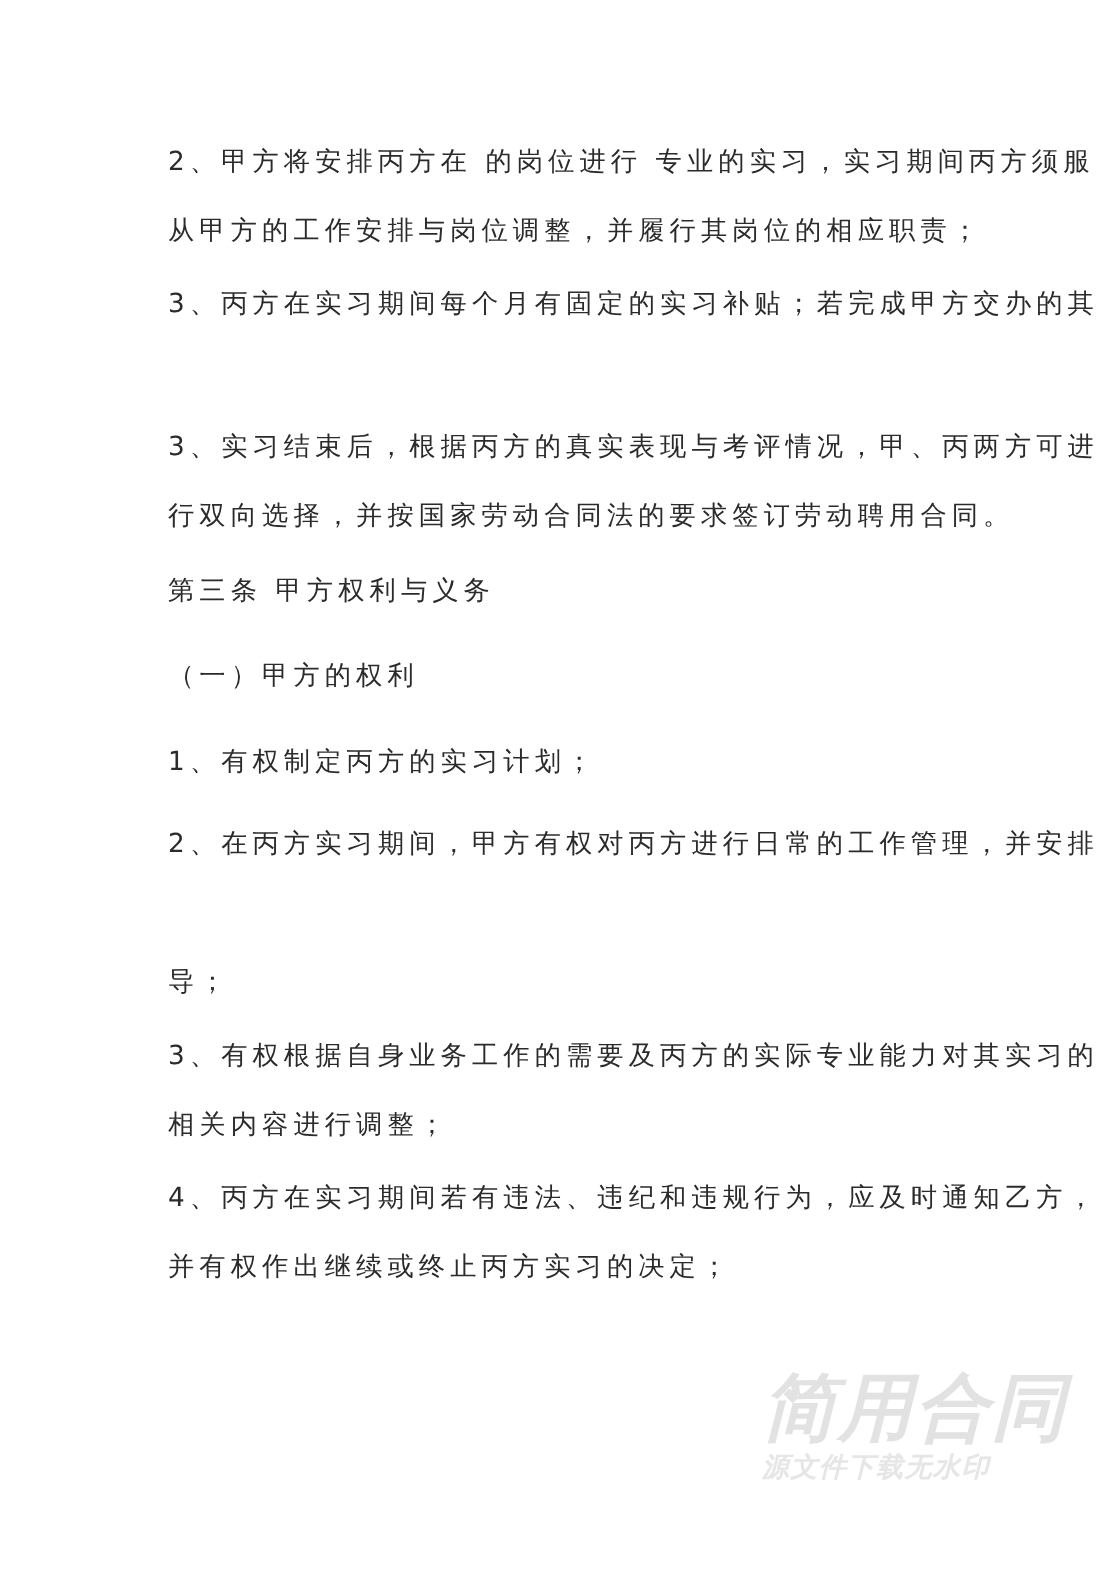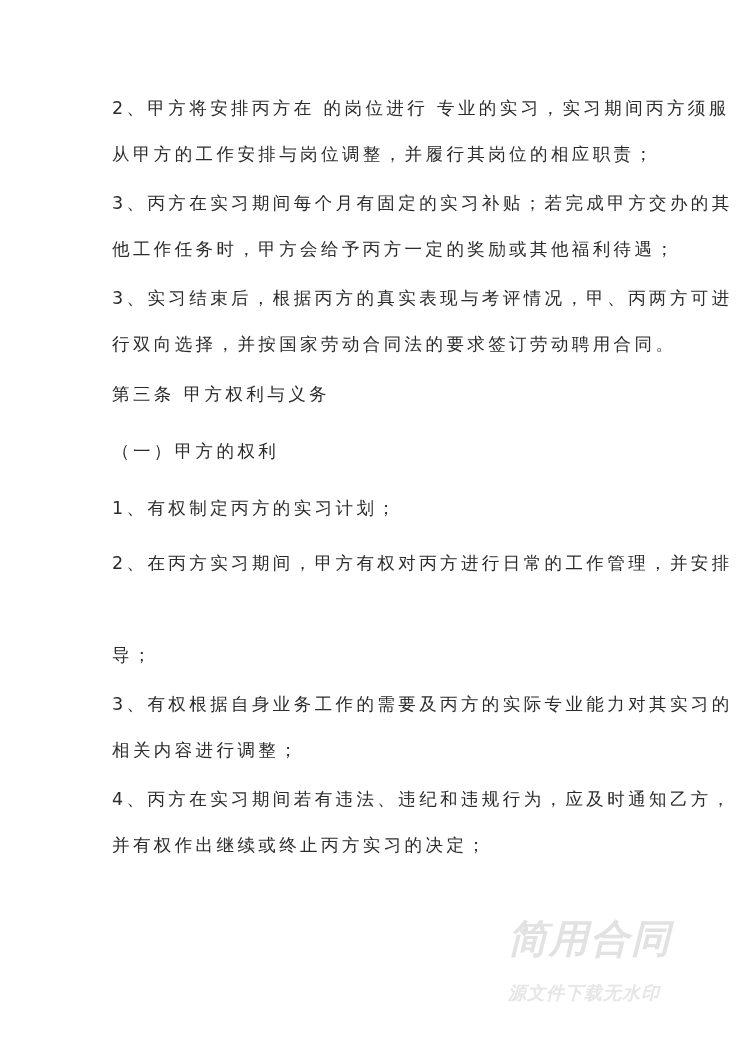--- a/index.html
+++ b/index.html
@@ -32,48 +32,47 @@
       color: #2b2b2b;
     }
     .watermark {
       position: absolute;
       left: 508px;
       top: 916px;
       width: 190px;
       pointer-events: none;
     }
     .wm-title {
-      font-size: 39px;
+      font-size: 49px;
       font-weight: bold;
       font-style: italic;
       color: #e2e2e2;
       letter-spacing: 2px;
       line-height: 46px;
       white-space: nowrap;
     }
     .wm-sub {
-      margin-top: 20px;
+      margin-top: 6px;
       font-size: 18px;
       font-weight: bold;
       font-style: italic;
       color: #e6e6e6;
       letter-spacing: 1px;
       line-height: 22px;
       white-space: nowrap;
     }
   </style>
 </head>
 <body>
 
 <div class="page">
   <div class="line" style="top:98px">2、甲方将安排丙方在 的岗位进行 专业的实习，实习期间丙方须服</div>
   <div class="line" style="top:144px">从甲方的工作安排与岗位调整，并履行其岗位的相应职责；</div>
 
   <div class="line" style="top:193px">3、丙方在实习期间每个月有固定的实习补贴；若完成甲方交办的其</div>
-  <div class="line" style="top:239px">他工作任务时，甲方会给予丙方一定的奖励或其他福利待遇；</div>
 
   <div class="line" style="top:288px">3、实习结束后，根据丙方的真实表现与考评情况，甲、丙两方可进</div>
   <div class="line" style="top:334px">行双向选择，并按国家劳动合同法的要求签订劳动聘用合同。</div>
 
   <div class="line" style="top:441px">（一）甲方的权利</div>
   <div class="line" style="top:384px">第三条 甲方权利与义务</div>
 
   <div class="line" style="top:498px">1、有权制定丙方的实习计划；</div>
 
   <div class="line" style="top:553px">2、在丙方实习期间，甲方有权对丙方进行日常的工作管理，并安排</div>

